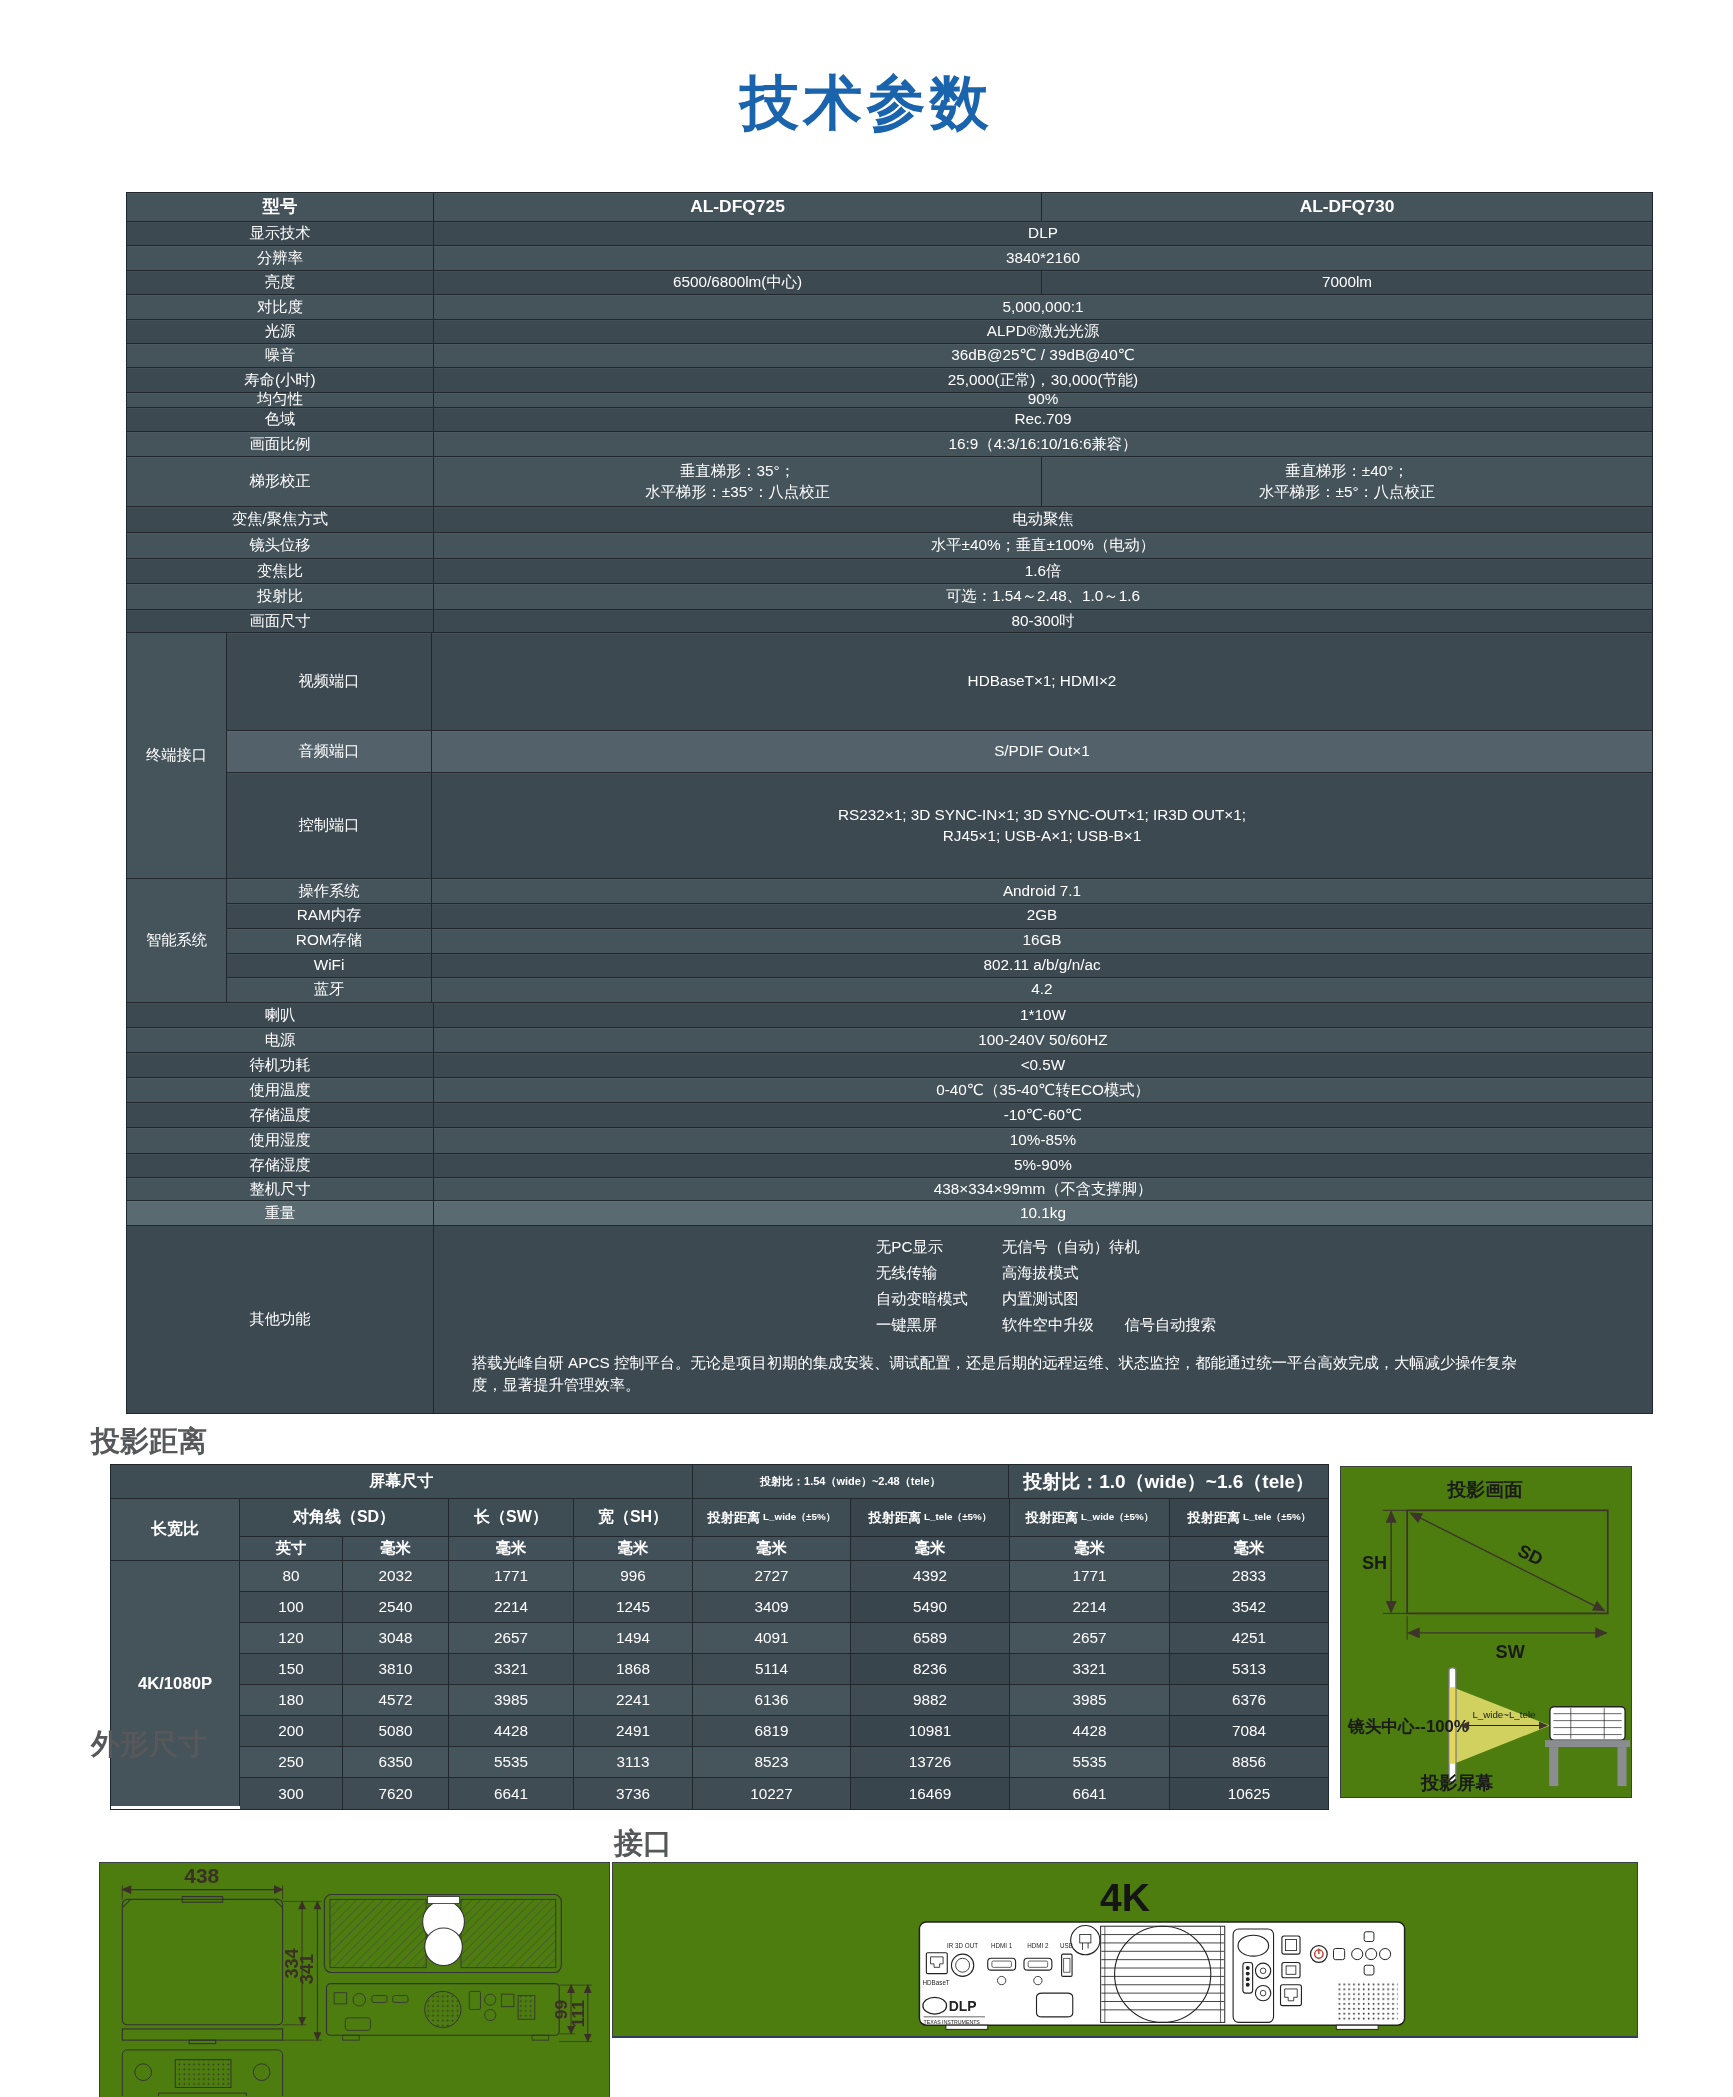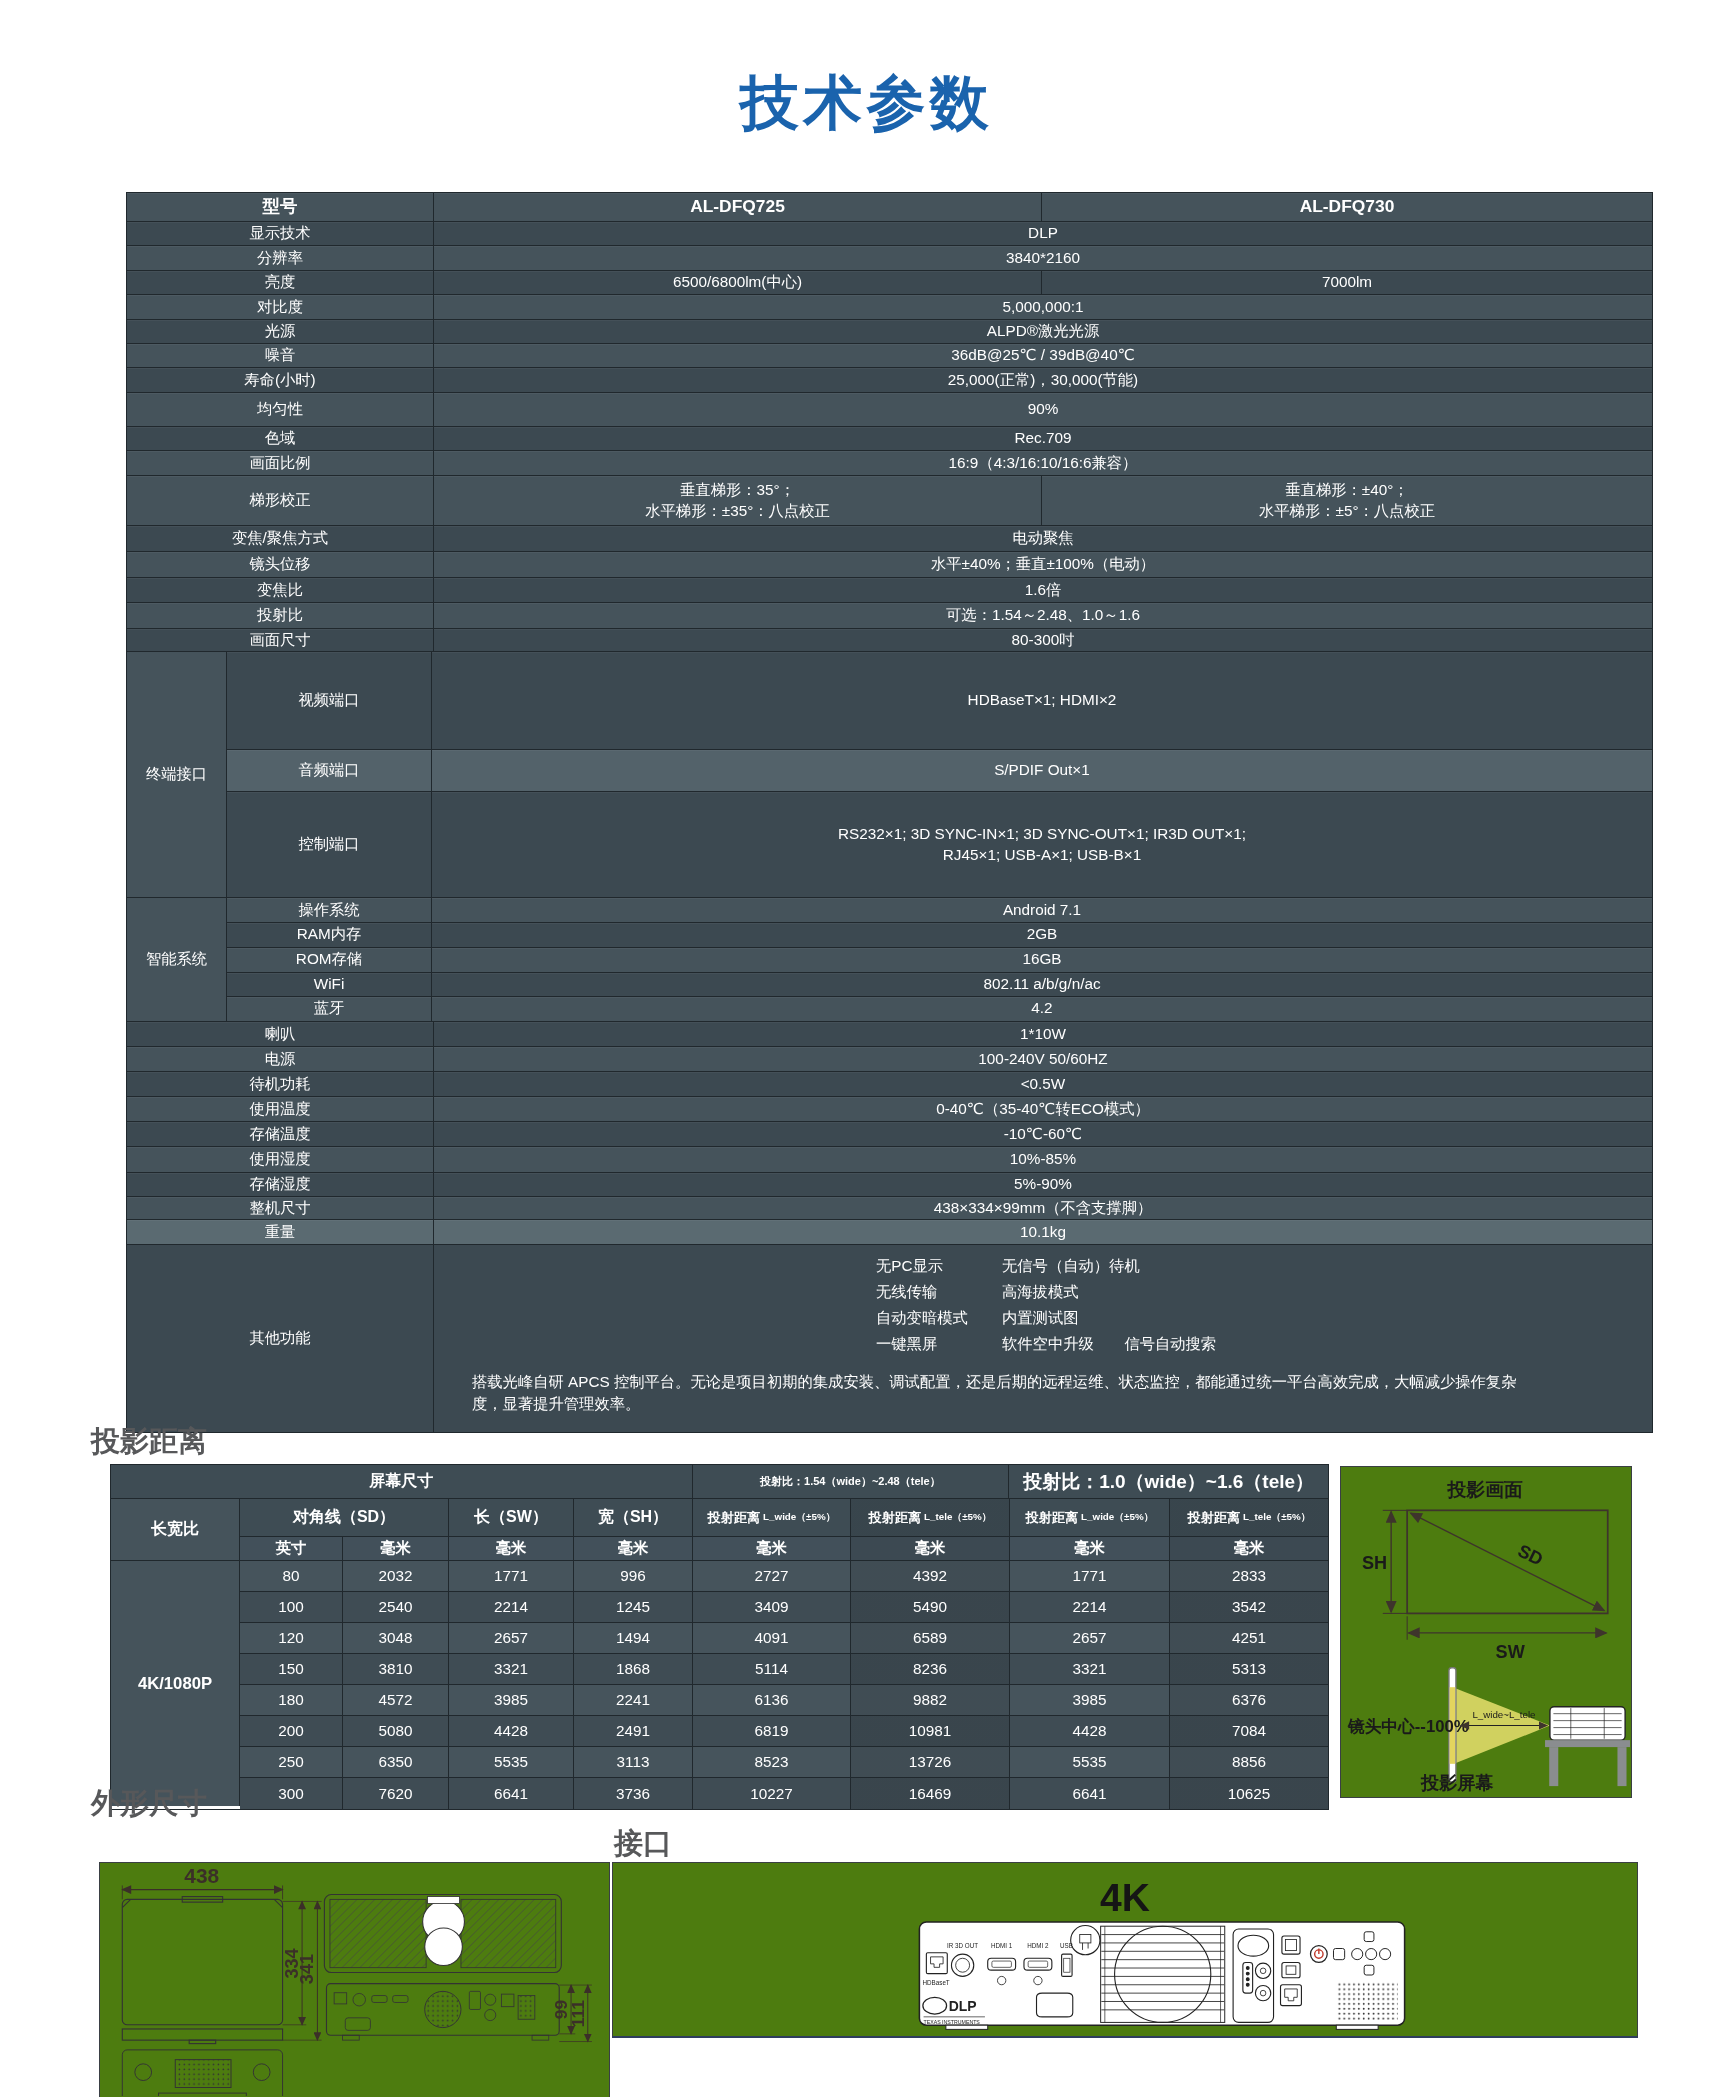--- a/index.html
+++ b/index.html
@@ -95,21 +95,21 @@
       <div class="cell v-full">ALPD®激光光源</div>
     </div>
     <div class="srow mid" style="height:24.4px">
       <div class="cell lab">噪音</div>
       <div class="cell v-full">36dB@25℃ / 39dB@40℃</div>
     </div>
     <div class="srow dark" style="height:24.4px">
       <div class="cell lab">寿命(小时)</div>
       <div class="cell v-full">25,000(正常)，30,000(节能)</div>
     </div>
-    <div class="srow mid" style="height:34px">
+    <div class="srow mid" style="height:15px">
       <div class="cell lab">均匀性</div>
       <div class="cell v-full">90%</div>
     </div>
     <div class="srow dark" style="height:24.4px">
       <div class="cell lab">色域</div>
       <div class="cell v-full">Rec.709</div>
     </div>
     <div class="srow mid" style="height:25px">
       <div class="cell lab">画面比例</div>
       <div class="cell v-full">16:9（4:3/16:10/16:6兼容）</div>
@@ -419,21 +419,21 @@
       </g>
       <g fill="#8a8d8f">
         <rect x="293" y="392" width="122" height="10"></rect>
         <rect x="299" y="402" width="13" height="56"></rect>
         <rect x="397" y="402" width="13" height="56"></rect>
       </g>
       <text x="115" y="462" font-size="26" font-weight="bold" fill="#1a1a1a">投影屏幕</text>
     </svg>
   </div>
 
-  <div class="sec-h" style="left:91px;top:1784px">外形尺寸</div>
+  <div class="sec-h" style="left:91px;top:1725px">外形尺寸</div>
   <div class="panel" style="left:99px;top:1862px;width:511px;height:236px;overflow:hidden">
     <svg width="508" height="233" viewBox="0 0 729 334">
       <defs>
         <pattern id="hatch" width="9" height="9" patternUnits="userSpaceOnUse" patternTransform="rotate(45)">
           <line x1="0" y1="0" x2="0" y2="9" stroke="#444" stroke-width="1.4"></line>
         </pattern>
         <pattern id="dots" width="7" height="7" patternUnits="userSpaceOnUse">
           <circle cx="2" cy="2" r="1.2" fill="#333"></circle>
         </pattern>
         <marker id="da" markerWidth="10" markerHeight="8" refX="8" refY="4" orient="auto">

